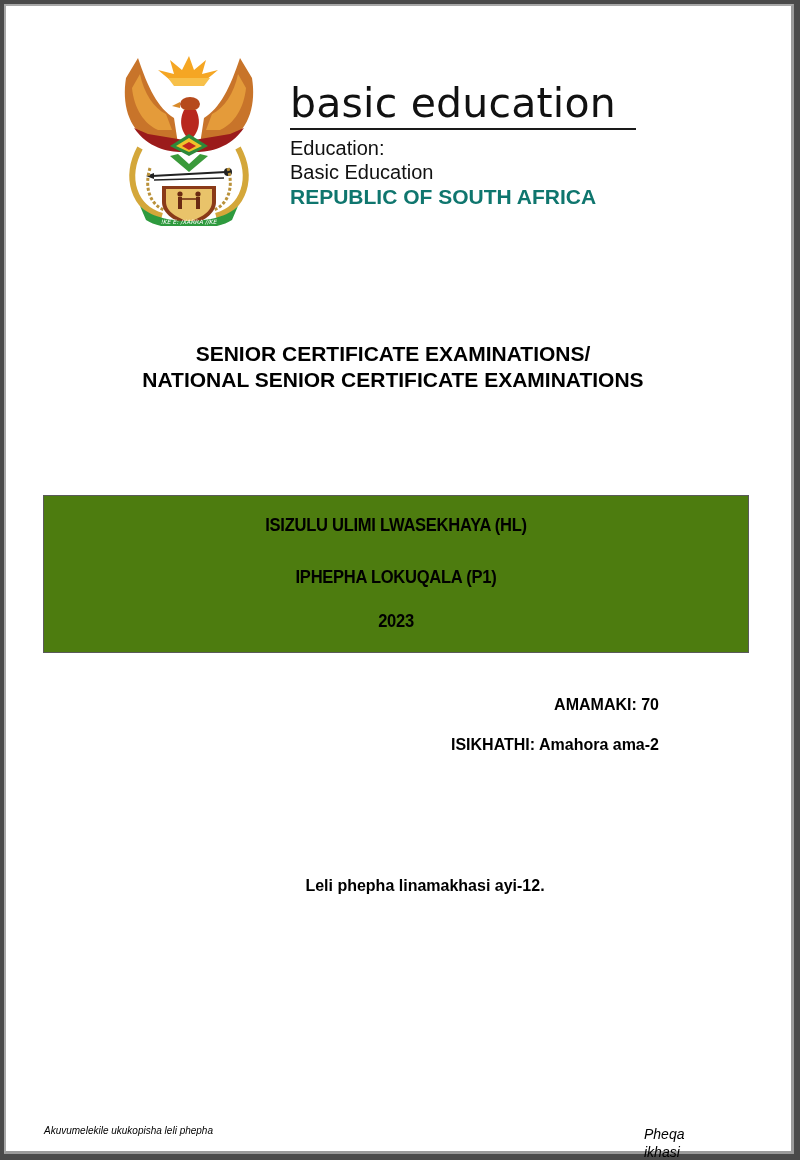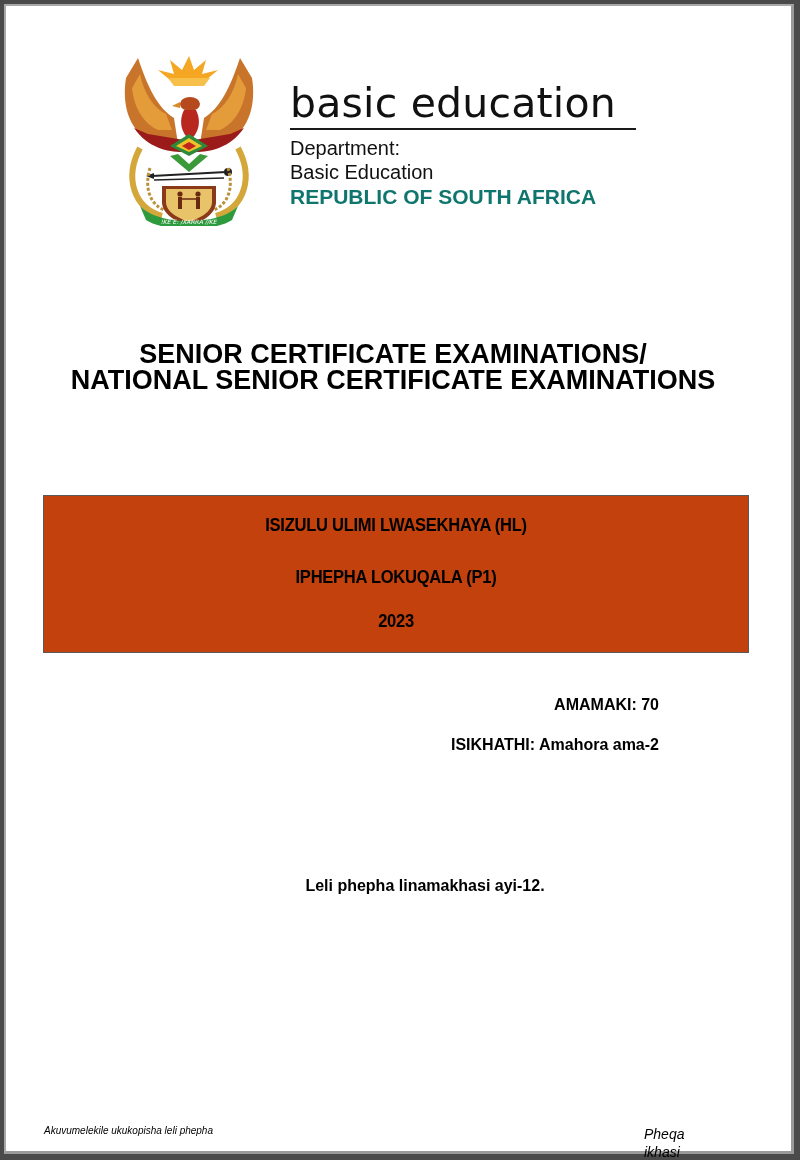--- a/index.html
+++ b/index.html
@@ -9,23 +9,23 @@
   .page { position: absolute; left: 0; top: 0; width: 712px; height: 1160px; }
 
   .logo { position: absolute; left: 118px; top: 48px; width: 142px; height: 178px; }
   .brand { position: absolute; left: 290px; top: 80px; width: 350px; }
   .brand-title { font-family: "DejaVu Sans", sans-serif; font-size: 41px; letter-spacing: 0.2px; line-height: 46px; height: 46px; font-weight: normal; color: #111; }
   .brand-rule { position: absolute; left: 0; top: 48px; width: 346px; height: 2px; background: #1a1a1a; }
   .brand-dept { position: absolute; left: 0; top: 57px; font-size: 20px; line-height: 23px; color: #111; }
   .brand-dept2 { position: absolute; left: 0; top: 81px; font-size: 20px; line-height: 23px; color: #111; }
   .brand-country { position: absolute; left: 0; top: 105px; font-size: 21px; line-height: 24px; font-weight: bold; color: #0f766e; white-space: nowrap; }
 
-  .exam-heading { position: absolute; left: 0; top: 341px; width: 786px; text-align: center; font-size: 27px; line-height: 26px; font-weight: bold; }
+  .exam-heading { position: absolute; left: 0; top: 341px; width: 786px; text-align: center; font-size: 21px; line-height: 26px; font-weight: bold; }
 
-  .subject-box { position: absolute; left: 43px; top: 495px; width: 706px; height: 158px; box-sizing: border-box; background: #c2410c; border: 1px solid #5a5a5a; text-align: center; }
+  .subject-box { position: absolute; left: 43px; top: 495px; width: 706px; height: 158px; box-sizing: border-box; background: #4d7c0f; border: 1px solid #5a5a5a; text-align: center; }
   .subject-line { position: absolute; left: 0; width: 100%; font-size: 18px; font-weight: bold; line-height: 22px; letter-spacing: -0.3px; transform: scaleX(0.92); }
   .s1 { top: 18px; } .s2 { top: 70px; } .s3 { top: 114px; }
 
   .meta { position: absolute; right: 53px; text-align: right; font-size: 16px; font-weight: bold; line-height: 20px; }
   .meta-marks { top: 695px; }
   .meta-time { top: 735px; }
 
   .page-count { position: absolute; left: 0; top: 876px; width: 786px; text-align: center; font-size: 16px; font-weight: bold; line-height: 20px; margin-left: 32px; }
 
   .footer-left { position: absolute; left: 44px; top: 1122px; font-size: 10px; font-style: italic; line-height: 18px; }
@@ -82,21 +82,21 @@
     <rect x="78" y="149" width="4" height="12" fill="#6a2a12"></rect>
     <line x1="64" y1="151" x2="78" y2="151" stroke="#6a2a12" stroke-width="1.5"></line>
 
     <path d="M22,158 C40,178 102,178 120,158 L114,172 C96,184 46,184 28,172 Z" fill="#2e9a3e"></path>
     <text x="71" y="176" text-anchor="middle" font-family="DejaVu Sans, sans-serif" font-size="6" fill="#ffffff" font-style="italic">!KE E: /XARRA //KE</text>
   </svg>
 
   <div class="brand">
     <div class="brand-title">basic education</div>
     <div class="brand-rule"></div>
-    <div class="brand-dept">Department:</div>
+    <div class="brand-dept">Education:</div>
     <div class="brand-dept2">Basic Education</div>
     <div class="brand-country">REPUBLIC OF SOUTH AFRICA</div>
   </div>
 
   <div class="exam-heading">
     <div>SENIOR CERTIFICATE EXAMINATIONS/</div>
     <div>NATIONAL SENIOR CERTIFICATE EXAMINATIONS</div>
   </div>
 
   <div class="subject-box">

